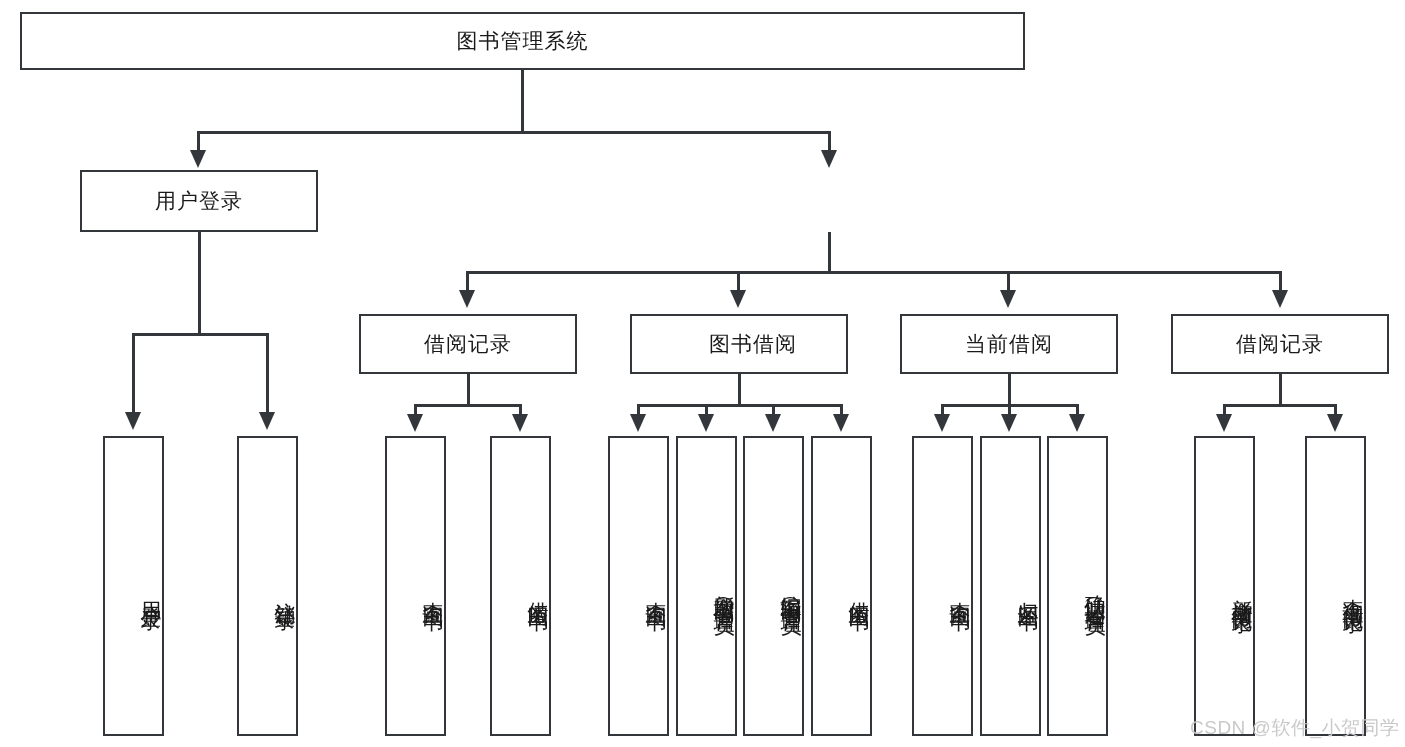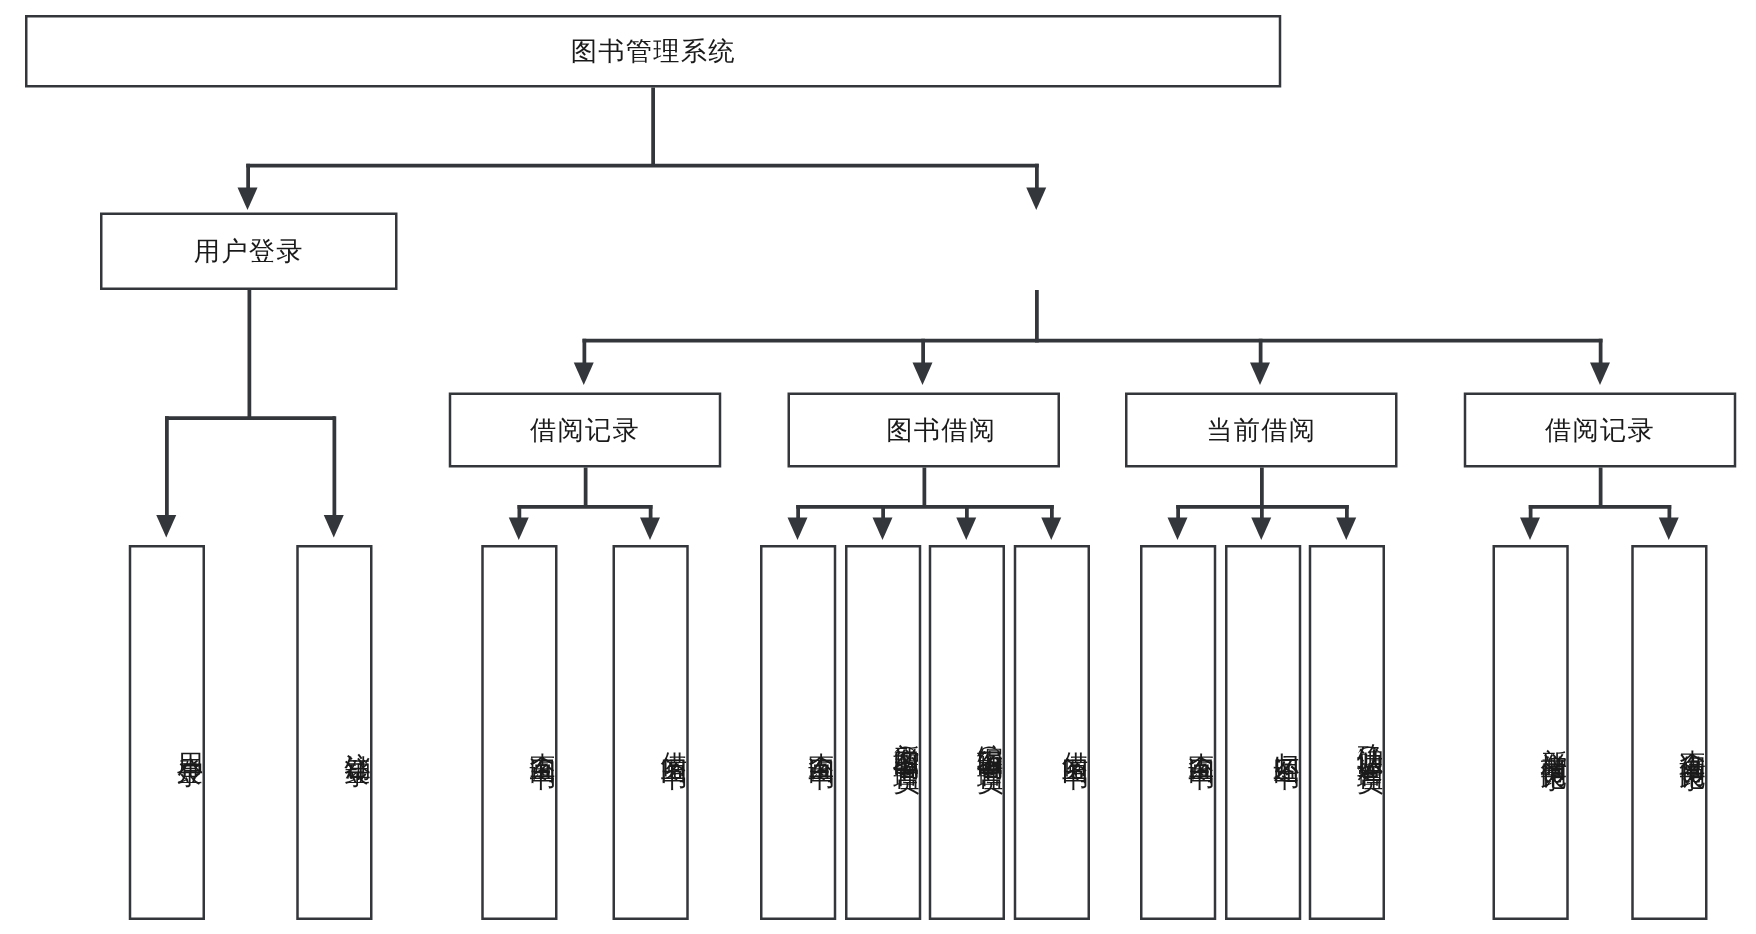--- a/index.html
+++ b/index.html
@@ -196,14 +196,15 @@
     <span>确认归还（管理员）</span>
   </div>
 
   <div class="node vert" style="left:1194px; top:436px; width:61px; height:300px;">
     <span>新增借阅记录</span>
   </div>
   <div class="node vert" style="left:1305px; top:436px; width:61px; height:300px;">
     <span>查询借阅记录</span>
   </div>
 
+  <div class="watermark" style="left:1190px; top:715px;">CSDN @软件_小贺同学</div>
 
 </div>
 
 </body></html>

